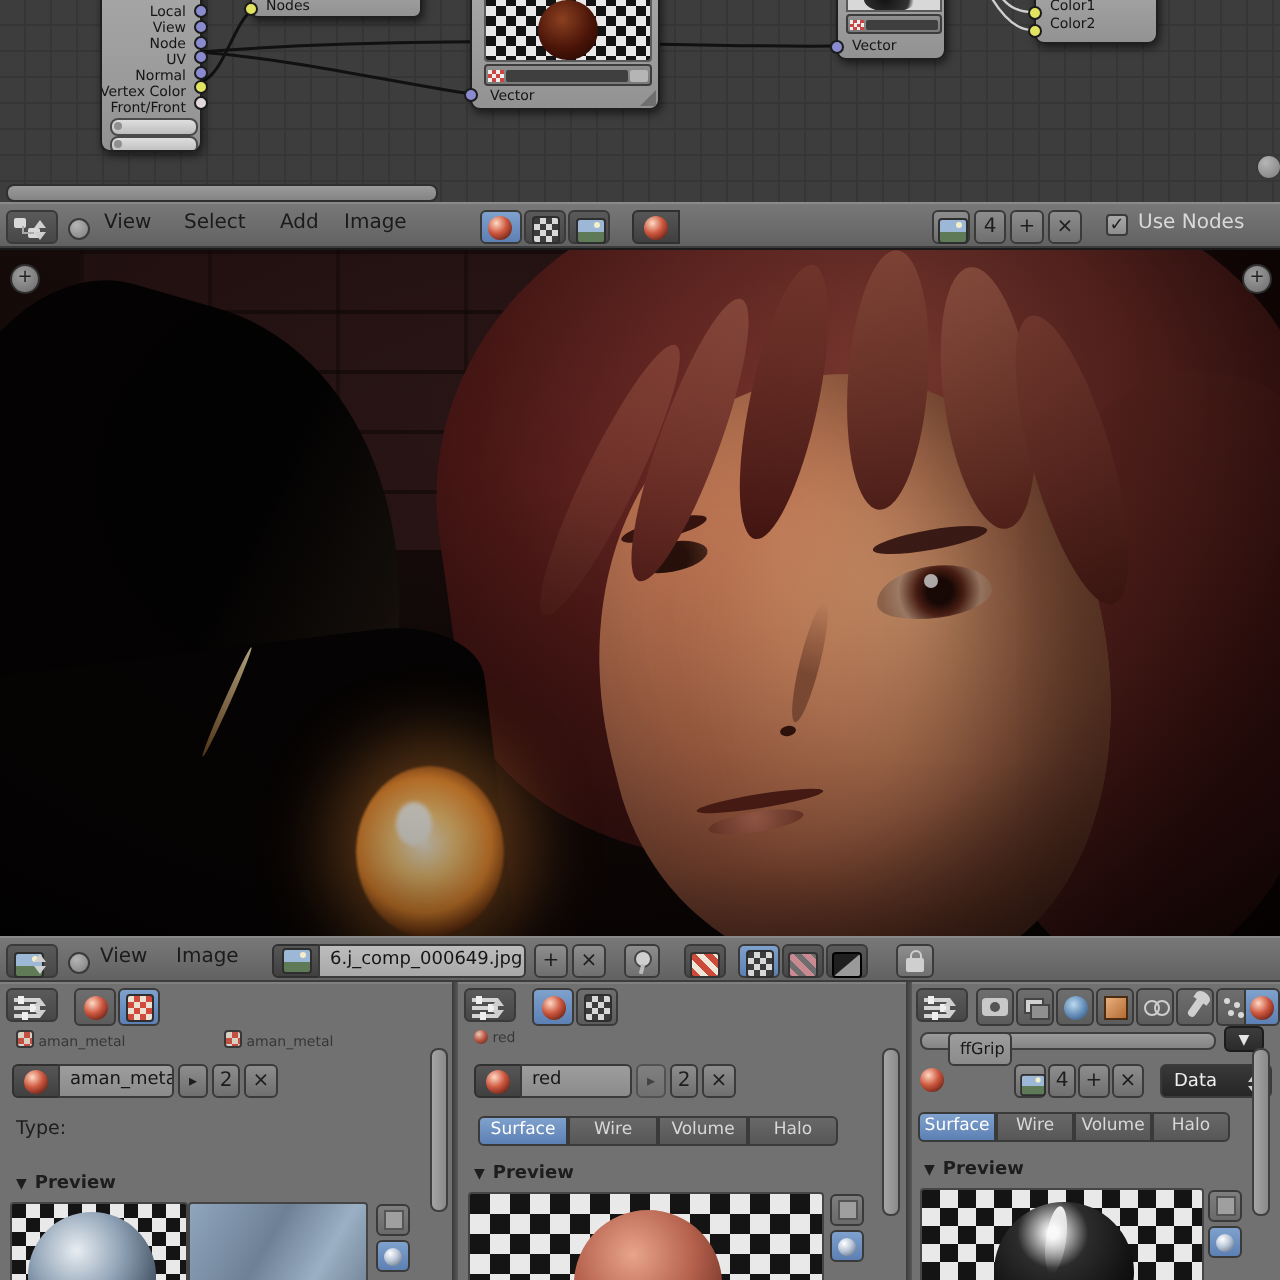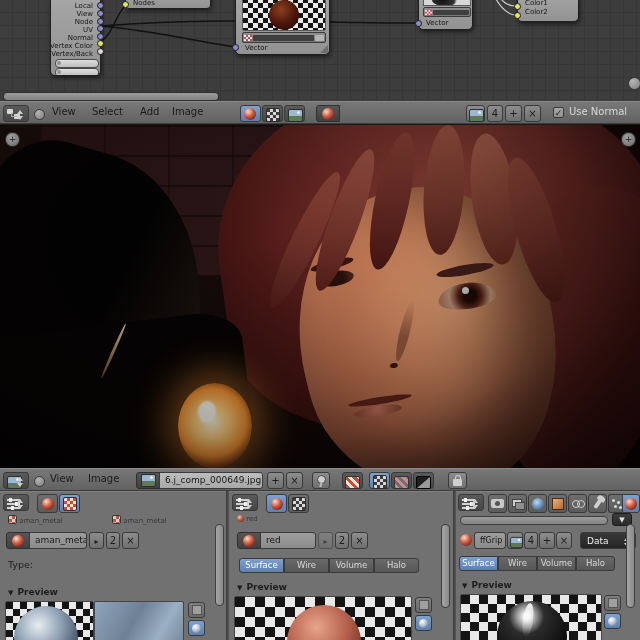--- a/index.html
+++ b/index.html
@@ -107,21 +107,21 @@
       <path d="M492,-8 C499,6 507,15 516,15" stroke="#cfcfcf" stroke-width="1.2" fill="none"></path>
     </svg>
 
     <div class="node" style="left:50px;top:-26px;width:51px;height:102px;">
       <div class="nlabel" style="position:absolute;right:7px;top:27px;">Local</div>
       <div class="nlabel" style="position:absolute;right:7px;top:35px;">View</div>
       <div class="nlabel" style="position:absolute;right:7px;top:43px;">Node</div>
       <div class="nlabel" style="position:absolute;right:7px;top:51px;">UV</div>
       <div class="nlabel" style="position:absolute;right:7px;top:59px;">Normal</div>
       <div class="nlabel" style="position:absolute;right:7px;top:67px;">Vertex Color</div>
-      <div class="nlabel" style="position:absolute;right:7px;top:75px;">Vertex/Back</div>
+      <div class="nlabel" style="position:absolute;right:7px;top:75px;">Front/Front</div>
       <div class="pill" style="top:84px;"></div>
       <div class="pill" style="top:93px;"></div>
     </div>
     <span class="sock vec" style="left:97px;top:2px;"></span>
     <span class="sock vec" style="left:97px;top:10px;"></span>
     <span class="sock vec" style="left:97px;top:18px;"></span>
     <span class="sock vec" style="left:97px;top:25px;"></span>
     <span class="sock vec" style="left:97px;top:33px;"></span>
     <span class="sock col" style="left:97px;top:40px;"></span>
     <span class="sock fb" style="left:97px;top:48px;"></span>
@@ -199,21 +199,21 @@
       </div>
 
     <div class="btn" style="left:466px;width:19px;">
         <i class="ic ic-pic" style="position:absolute;left:2px;top:3px;"></i>
       </div>
     <div class="btn" style="left:487px;width:16px;">4</div>
     <div class="btn" style="left:505px;width:17px;">+</div>
     <div class="btn" style="left:524px;width:17px;">×</div>
 
     <span style="position:absolute;left:553px;top:5px;width:11px;height:11px;background:linear-gradient(#a8a8a8,#8e8e8e);border:1px solid #3a3a3a;border-radius:2px;color:#1c1c1c;font-size:9px;line-height:11px;text-align:center;box-sizing:border-box;">✓</span>
-    <span class="menu" style="left:569px;color:#d9d9d9;">Use Normal</span>
+    <span class="menu" style="left:569px;color:#d9d9d9;">Use Nodes</span>
   </div>
 
   <div id="img-area" class="abs">
 
     <div class="abs" style="left:40px;top:0;width:430px;height:150px;background-color:#32191a;background-image:linear-gradient(rgba(0,0,0,.45) 2px,transparent 2px),linear-gradient(90deg,rgba(0,0,0,.3) 2px,transparent 2px);background-size:64px 30px;opacity:.75;"></div>
     <div class="abs" style="right:0;top:0;width:90px;height:344px;background:linear-gradient(90deg,transparent,rgba(25,6,6,.9));"></div>
 
     <div class="abs" style="left:220px;top:-40px;width:440px;height:340px;border-radius:42% 58% 55% 45%/50% 50% 62% 38%;transform:rotate(-8deg);background:radial-gradient(ellipse at 55% 28%,#93453a 0%,#722d28 32%,#4c1816 62%,#2a0c0b 95%);"></div>
     <div class="abs" style="left:500px;top:60px;width:170px;height:300px;border-radius:45%;transform:rotate(10deg);background:linear-gradient(110deg,#7a332c,#441412 70%);"></div>
 
@@ -421,21 +421,21 @@
           <i class="ic ic-particles"></i>
         </div>
       <div class="ptab active" style="left:166px;top:2px;width:18px;border-radius:0 3px 3px 0;">
           <i class="ic ic-matsphere"></i>
         </div>
 
       <div style="position:absolute;left:4px;top:24px;width:146px;height:7px;border-radius:4px;background:linear-gradient(#9b9b9b,#848484);border:1px solid #3f3f3f;"></div>
       <div style="position:absolute;left:156px;top:21px;width:20px;height:13px;background:linear-gradient(#3c3c3c,#2b2b2b);border:1px solid #1c1c1c;border-radius:3px;color:#e6e6e6;font-size:7px;text-align:center;line-height:12px;box-sizing:border-box;">▼</div>
 
       <i class="ic ic-matsphere" style="position:absolute;left:4px;top:42px;"></i>
-      <div class="field" style="left:18px;top:40px;width:32px;font-size:8px;">ffGrip</div>
+      <div class="field" style="left:18px;top:24px;width:32px;font-size:8px;">ffGrip</div>
       <div class="btn" style="left:51px;top:40px;width:16px;">
           <i class="ic ic-pic" style="position:absolute;left:1px;top:3px;transform:scale(.85);"></i>
         </div>
       <div class="btn" style="left:68px;top:40px;width:14px;">4</div>
       <div class="btn" style="left:83px;top:40px;width:16px;">+</div>
       <div class="btn" style="left:100px;top:40px;width:16px;">×</div>
       <div class="btn dark" style="left:124px;top:40px;width:56px;text-align:left;background:linear-gradient(#383838,#262626);">
         <span style="margin-left:6px;font-size:9px;color:#eee;">Data</span>
         <span class="updown">
             <i class="u"></i>

